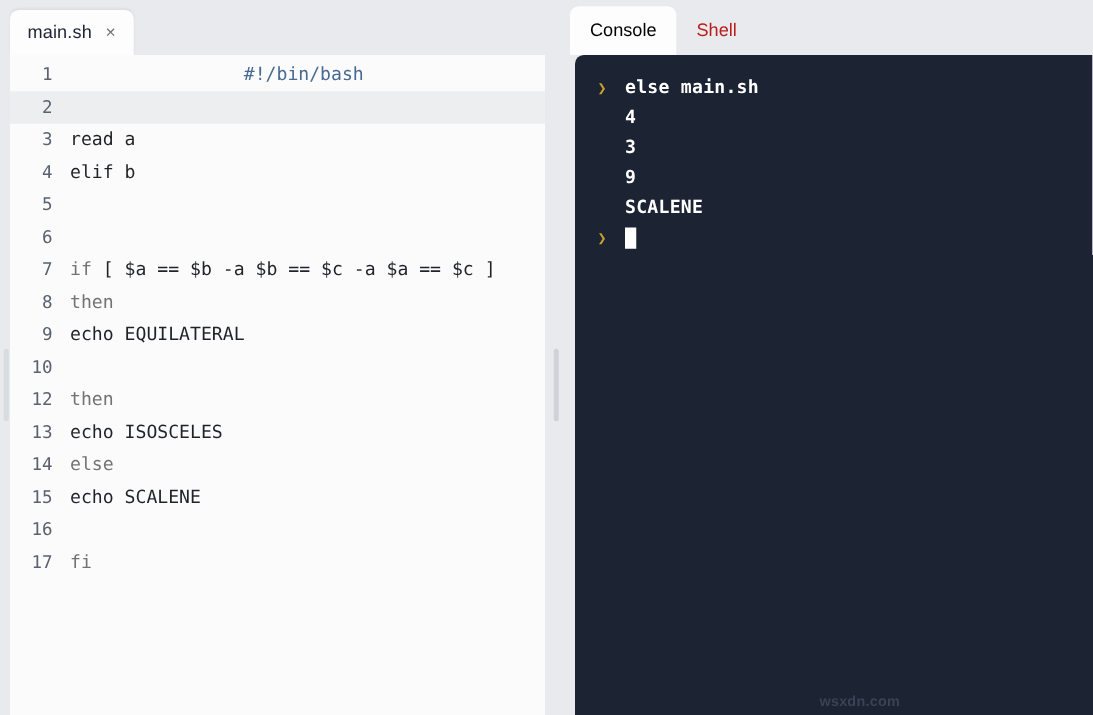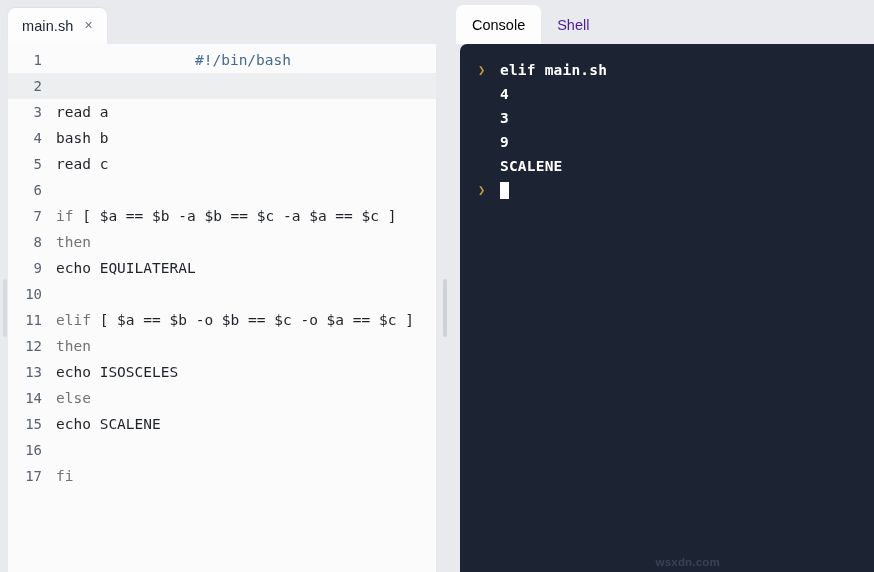--- a/index.html
+++ b/index.html
@@ -162,21 +162,21 @@
     font-size: 14.5px;
     cursor: pointer;
     white-space: nowrap;
   }
   .pane-tab.active {
     background: #fdfdfd;
     color: #000000;
   }
   .pane-tab.inactive {
     background: transparent;
-    color: #4c1d95;
+    color: #b91c1c;
   }
 
   #console-body {
     position: absolute;
     left: 4px; top: 44px;
     width: 414px; height: 528px;
     background: #1c2333;
     border-radius: 7px 0 0 0;
     overflow: hidden;
   }
@@ -250,49 +250,44 @@
           <div class="code-line active">
             <span class="ln">2</span>
             <span class="code-text"></span>
           </div>
           <div class="code-line">
             <span class="ln">3</span>
             <span class="code-text">read a</span>
           </div>
           <div class="code-line">
             <span class="ln">4</span>
-            <span class="code-text">bash b</span>
+            <span class="code-text">elif b</span>
           </div>
           <div class="code-line">
             <span class="ln">5</span>
-            <span class="code-text">read c</span>
           </div>
           <div class="code-line">
             <span class="ln">6</span>
             <span class="code-text"></span>
           </div>
           <div class="code-line">
             <span class="ln">7</span>
             <span class="code-text"><span class="kw">if</span><span> [ $a == $b -a $b == $c -a $a == $c ]</span></span>
           </div>
           <div class="code-line">
             <span class="ln">8</span>
             <span class="code-text kw">then</span>
           </div>
           <div class="code-line">
             <span class="ln">9</span>
             <span class="code-text">echo EQUILATERAL</span>
           </div>
           <div class="code-line">
             <span class="ln">10</span>
             <span class="code-text"></span>
-          </div>
-          <div class="code-line">
-            <span class="ln">11</span>
-            <span class="code-text"><span class="kw">elif</span><span> [ $a == $b -o $b == $c -o $a == $c ]</span></span>
           </div>
           <div class="code-line">
             <span class="ln">12</span>
             <span class="code-text kw">then</span>
           </div>
           <div class="code-line">
             <span class="ln">13</span>
             <span class="code-text">echo ISOSCELES</span>
           </div>
           <div class="code-line">
@@ -326,21 +321,21 @@
 
   <div id="console-pane">
 
     <div id="console-tabbar">
         <div class="pane-tab active">Console</div>
         <div class="pane-tab inactive">Shell</div>
       </div>
 
     <div id="console-body">
       <div id="console-lines">
-          <div class="con-line"><span class="con-prompt">❯</span><span class="con-text">elif main.sh</span></div>
+          <div class="con-line"><span class="con-prompt">❯</span><span class="con-text">else main.sh</span></div>
           <div class="con-line"><span class="con-indent"></span><span class="con-text">4</span></div>
           <div class="con-line"><span class="con-indent"></span><span class="con-text">3</span></div>
           <div class="con-line"><span class="con-indent"></span><span class="con-text">9</span></div>
           <div class="con-line"><span class="con-indent"></span><span class="con-text">SCALENE</span></div>
           <div class="con-line"><span class="con-prompt">❯</span><span class="con-text"></span><span class="cursor-block"></span></div>
         </div>
     </div>
   </div>
 
   <div id="watermark">wsxdn.com</div>

